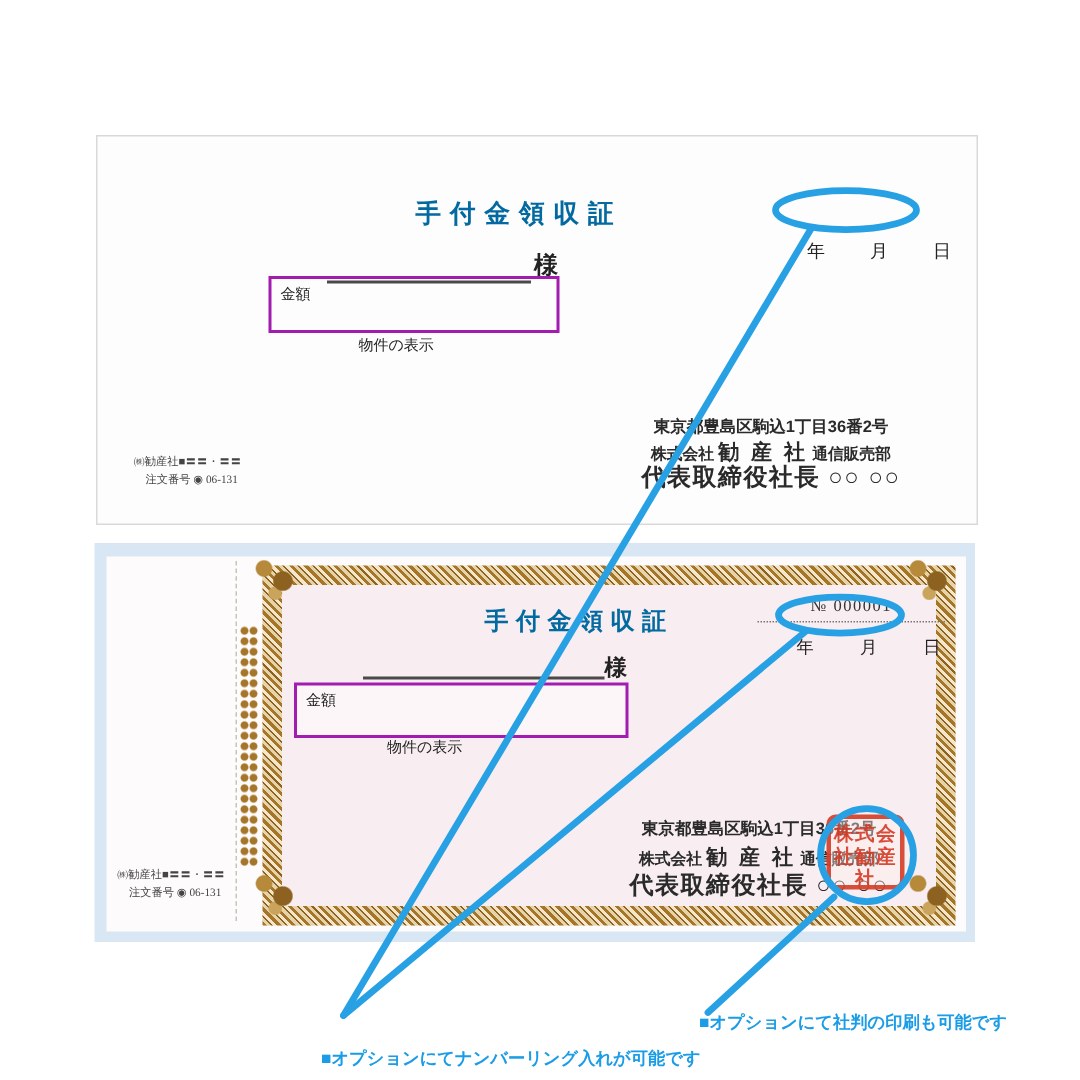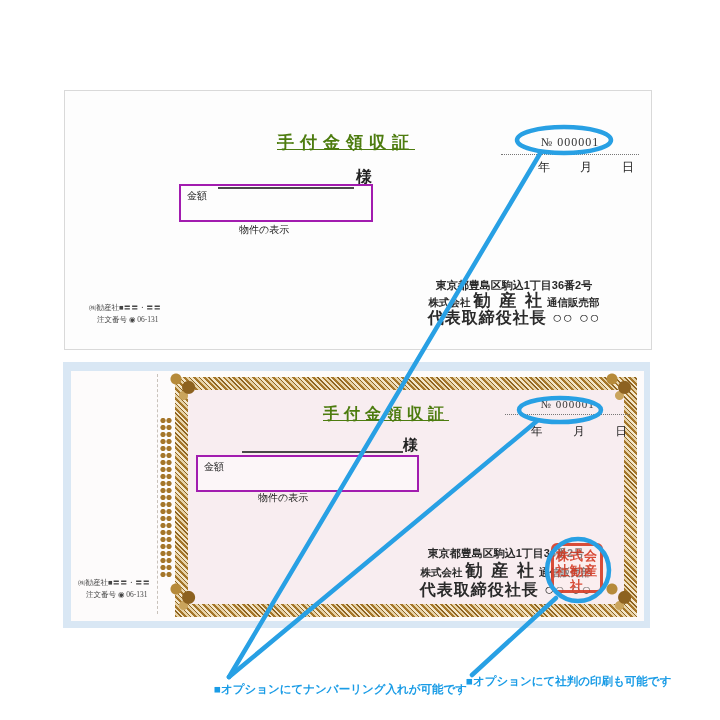--- a/index.html
+++ b/index.html
@@ -3,21 +3,21 @@
 <meta charset="utf-8">
 <style>
   html,body{margin:0;padding:0;background:#ffffff;}
   body{position:relative;width:720px;height:720px;overflow:hidden;
        font-family:"Liberation Serif","DejaVu Serif",serif;color:#222;}
   .abs{position:absolute;}
 
   
   .card{left:64px;top:90px;width:586px;height:258px;background:#fdfdfd;
         border:1px solid #d9d9d9;}
-  .r-title{font-weight:bold;font-size:17px;letter-spacing:6px;color:#4d7c0f;white-space:nowrap;text-decoration:underline;}
+  .r-title{font-weight:bold;font-size:17px;letter-spacing:6px;color:#0369a1;white-space:nowrap;}
   .card .r-title{left:212px;top:40px;}
   .num-line{text-align:center;border-bottom:1.5px dotted #777;padding-bottom:4px;
             font-size:12px;letter-spacing:1px;color:#333;white-space:nowrap;}
   .card .num-line{left:436px;top:44px;width:138px;}
   .date-row{display:flex;justify-content:space-between;font-size:12px;color:#222;}
   .card .date-row{left:473px;top:68px;width:96px;}
   .sama{font-size:16px;font-weight:bold;}
   .card .sama{left:291px;top:76px;}
   .sama-line{border-bottom:2px solid #4a4a4a;height:0;}
   .card .sama-line{left:153px;top:96px;width:136px;}
@@ -25,21 +25,21 @@
   .card .amount-box{left:114px;top:93px;width:190px;height:34px;}
   .amount-label{font-size:10px;padding:3px 0 0 6px;color:#222;}
   .prop-label{font-size:10px;color:#222;margin-left:48px;}
   .card .prop-label{left:126px;top:132px;}
   .addr-block{width:300px;text-align:center;
               font-family:"Liberation Sans","DejaVu Sans",sans-serif;
               font-weight:bold;color:#2a2a2a;}
   .card .addr-block{left:299px;top:186px;line-height:16px;}
   .addr-l1{font-size:11px;}
   .addr-l2{font-size:10.5px;}
-  .addr-main{font-size:17px;letter-spacing:2px;}
+  .addr-main{font-size:14px;letter-spacing:2px;}
   .addr-l3{font-size:16px;letter-spacing:1px;}
   .stub{font-family:Liberation Serif, serif;
         font-size:7.5px;color:#444;line-height:12px;white-space:nowrap;}
   .card .stub{left:24px;top:211px;}
   .stub .l2{margin-left:8px;}
 
   
   .photo{left:63px;top:362px;width:587px;height:266px;background:#d9e7f4;}
   .paper{left:8px;top:9px;width:573px;height:250px;background:#fdfbfb;}
   .perforation{left:94px;top:12px;height:240px;border-left:1px dashed #c9c2bb;}
@@ -67,33 +67,29 @@
   .seal{left:488px;top:181px;width:52px;height:50px;box-sizing:border-box;
         border:3px solid #d6402a;border-radius:6px;color:#d6402a;
         font-weight:bold;font-size:13px;line-height:15px;letter-spacing:1px;
         text-align:center;overflow:hidden;background:rgba(255,240,238,.45);
         opacity:.92;word-break:break-all;padding-top:2px;}
 
   
   .overlay{left:0;top:0;width:720px;height:720px;pointer-events:none;}
   .callout-text{font-family:"Liberation Sans","DejaVu Sans",sans-serif;
                 font-weight:bold;font-size:11.5px;color:#1a9ce6;white-space:nowrap;}
-  .note-left{left:214px;top:682px;}
+  .note-left{left:214px;top:698px;}
   .note-right{left:466px;top:674px;}
 </style>
 </head>
 <body>
 
 <div class="abs card">
   <div class="abs r-title">手付金領収証</div>
 
-  <div class="abs num-line">
-    <span>№</span>
-    <span>000001</span>
-  </div>
 
   <div class="abs date-row">
     <span>年</span>
     <span>月</span>
     <span>日</span>
   </div>
 
   <div class="abs sama-line"></div>
   <div class="abs sama">様</div>
 

